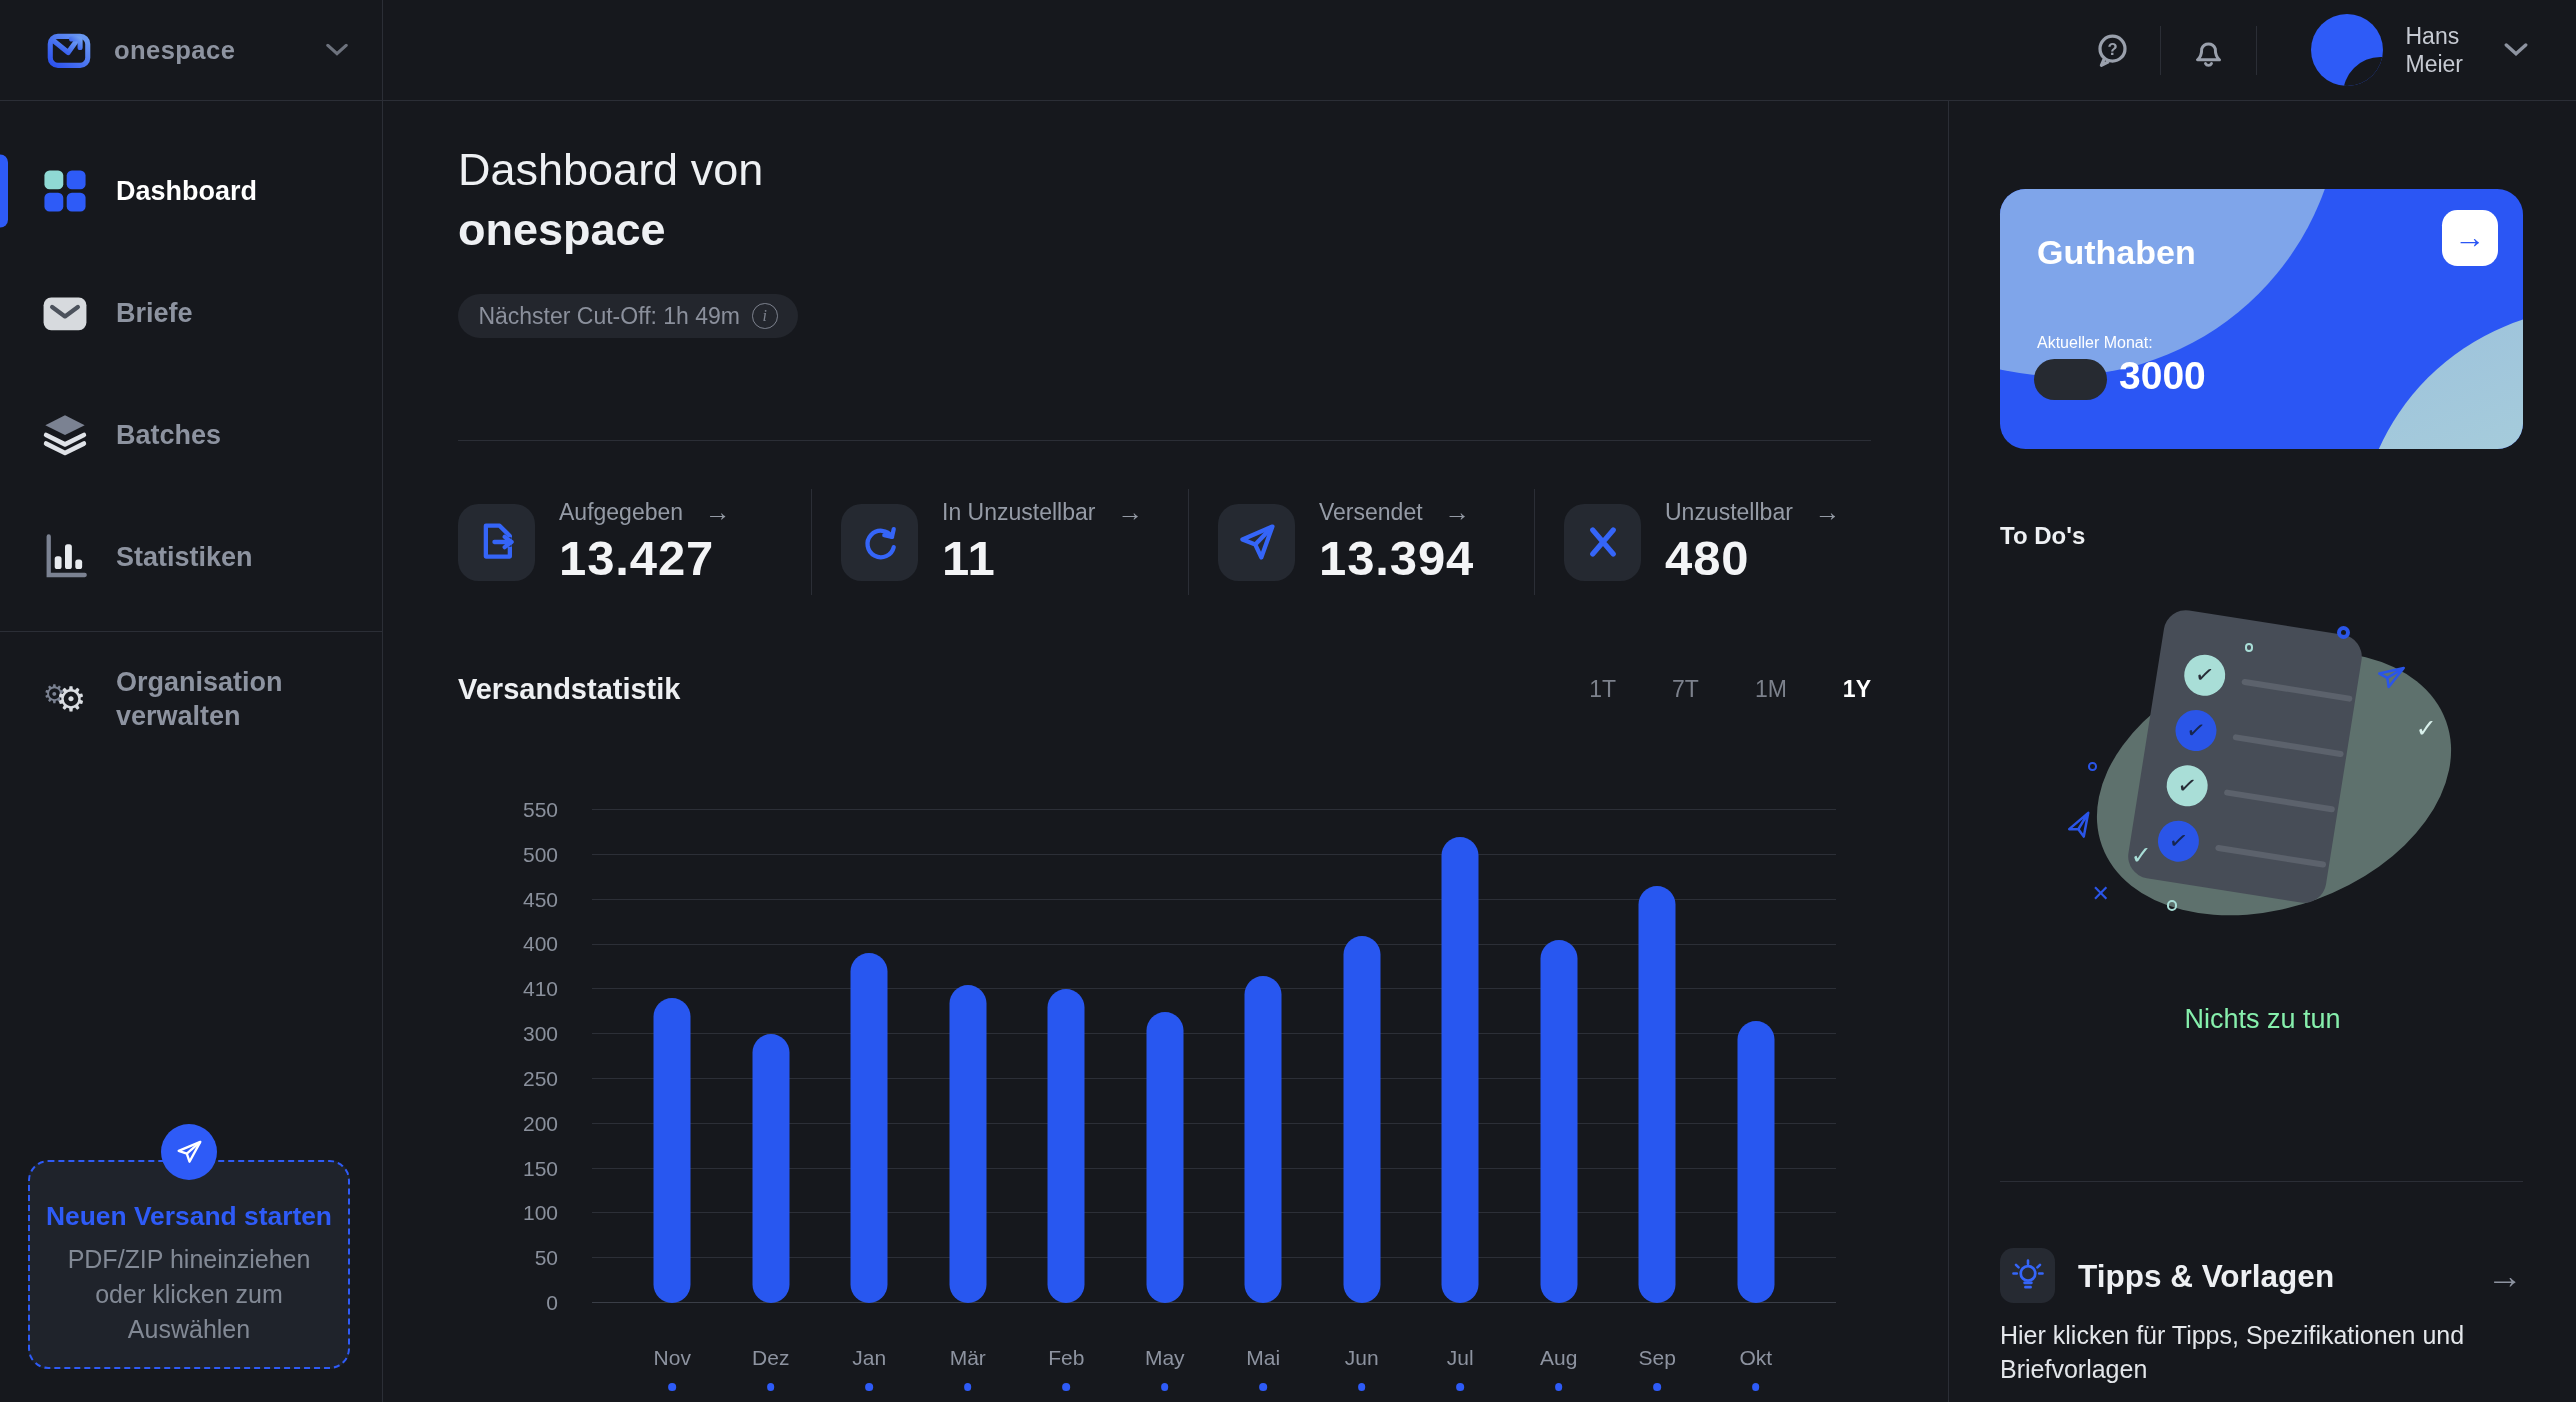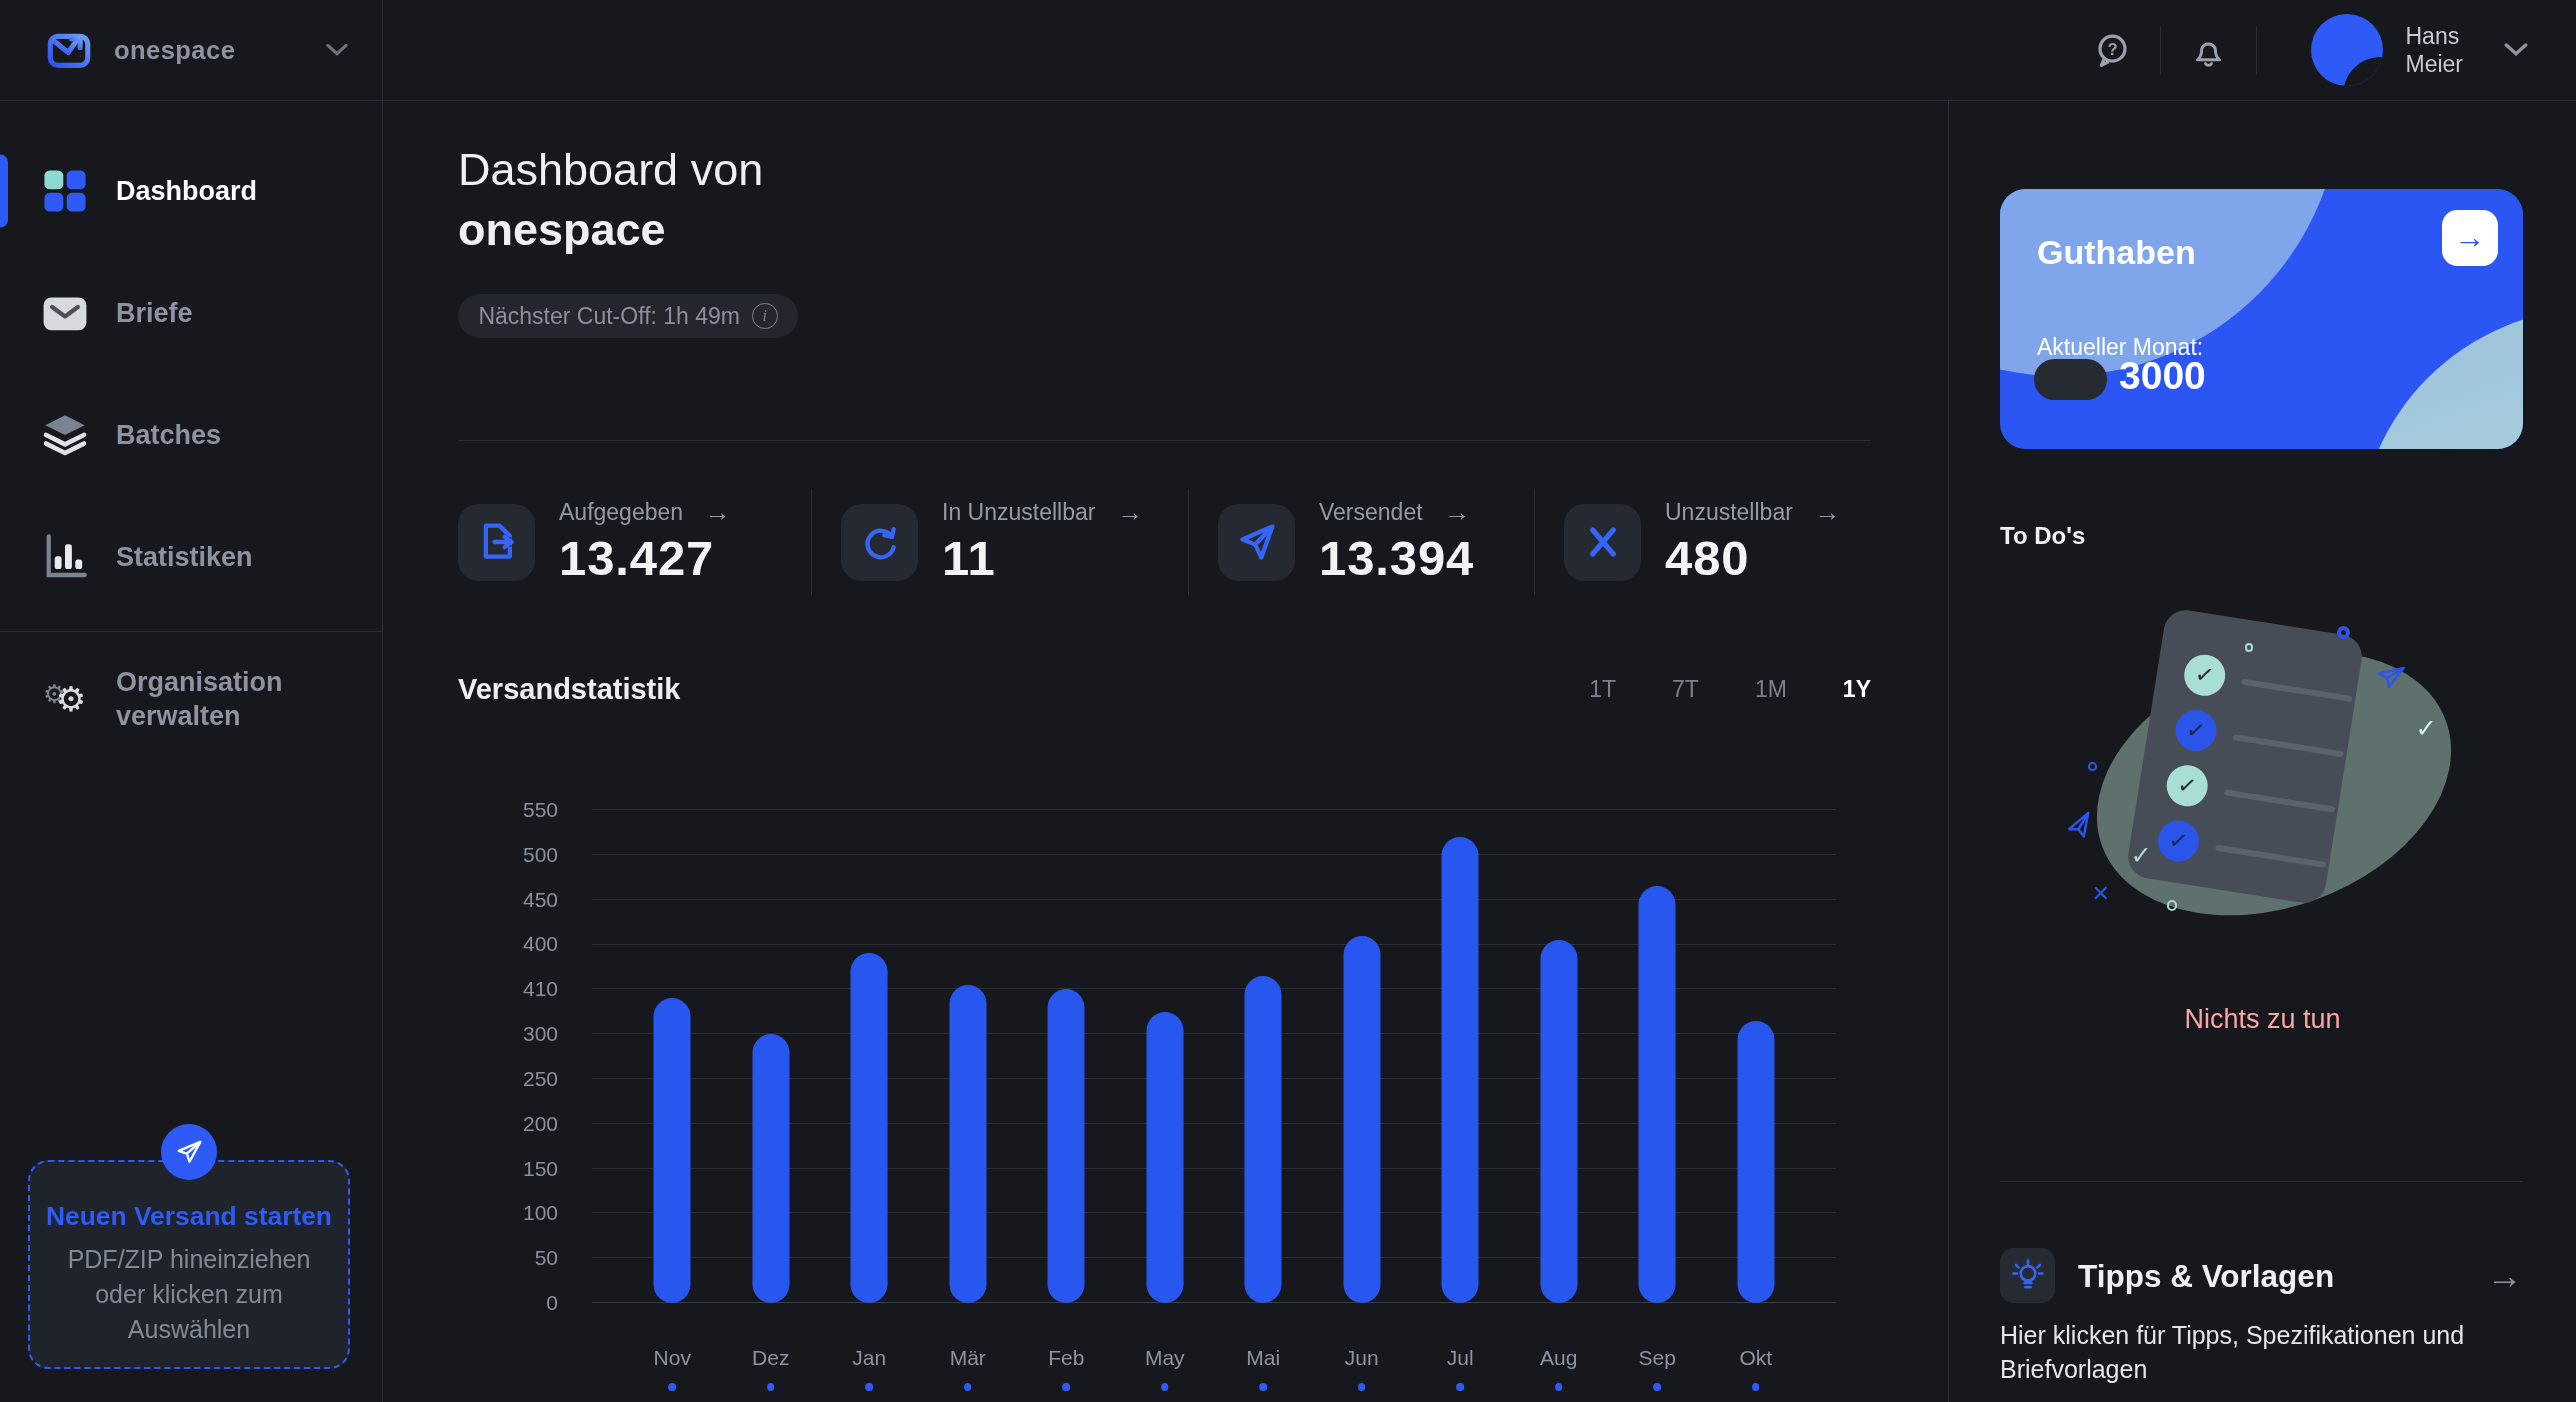--- a/index.html
+++ b/index.html
@@ -75,26 +75,26 @@
   .mdot{position:absolute;left:50%;transform:translateX(-50%);top:calc(100% + 80px);width:7.7px;height:7.7px;border-radius:50%;background:var(--blue);}
 
   
   .rightpanel{position:absolute;left:1948px;top:101px;right:0;bottom:0;border-left:0.9px solid var(--line);}
   .gcard{position:absolute;left:51px;top:88px;width:523px;height:260px;border-radius:25.6px;background:#2b56f4;overflow:hidden;cursor:pointer;}
   .gcard::before{content:"";position:absolute;left:-221px;top:-375px;width:562px;height:562px;border-radius:50%;background:#7fa5ea;}
   .gcard::after{content:"";position:absolute;left:358px;top:119px;width:477px;height:477px;border-radius:50%;background:linear-gradient(160deg,#9cc1dc,#bae3d9);}
   .gtitle{position:absolute;left:37px;top:44px;font-size:34px;font-weight:700;color:#fff;z-index:2;}
   .gbtn{position:absolute;right:25px;top:21px;width:56px;height:56px;border-radius:15.3px;background:#fff;display:grid;place-items:center;z-index:2;cursor:pointer;}
   .gbtn span{color:#2b56f4;font-size:31px;font-weight:700;}
-  .glabel{position:absolute;left:37px;top:145px;font-size:23px;color:#fff;z-index:2;}
+  .glabel{position:absolute;left:37px;top:145px;font-size:16px;color:#fff;z-index:2;}
   .gpill{position:absolute;left:34px;top:170px;width:73px;height:41px;border-radius:20.4px;background:#262a31;z-index:2;}
   .gvalue{position:absolute;left:119px;top:165px;font-size:39px;font-weight:700;color:#fff;z-index:2;}
 
   .todos-title{position:absolute;left:51px;top:421px;font-size:24px;font-weight:700;color:var(--text);}
-  .todos-empty{position:absolute;left:0;right:0;top:903px;text-align:center;font-size:27px;color:#fca5a5;}
+  .todos-empty{position:absolute;left:0;right:0;top:903px;text-align:center;font-size:27px;color:#86efac;}
   .rdivider{position:absolute;left:51px;right:53px;top:1080px;height:0.9px;background:var(--line);}
 
   .illus{position:absolute;left:50%;transform:translateX(-50%);top:511px;width:400px;height:307px;}
   .blob{position:absolute;right:5.1px;bottom:12px;width:366px;height:247px;border-radius:50%;background:#5e716d;transform:rotate(-20deg);}
   .board{position:absolute;left:82px;top:8.5px;width:200px;height:271px;border-radius:22px;background:#474d57;transform:rotate(9deg);padding:36px 0 0 27px;}
   .trow{display:flex;align-items:center;gap:17px;height:51px;margin-bottom:5.1px;}
   .crc{width:41px;height:41px;border-radius:50%;display:grid;place-items:center;font-size:23px;font-weight:700;color:#272d37;flex:none;}
   .crc.teal{background:#a9ded7;}
   .crc.blue{background:#2a55e8;color:#17264e;}
   .ln{width:112px;height:6px;border-radius:3.4px;background:#5c626c;}

